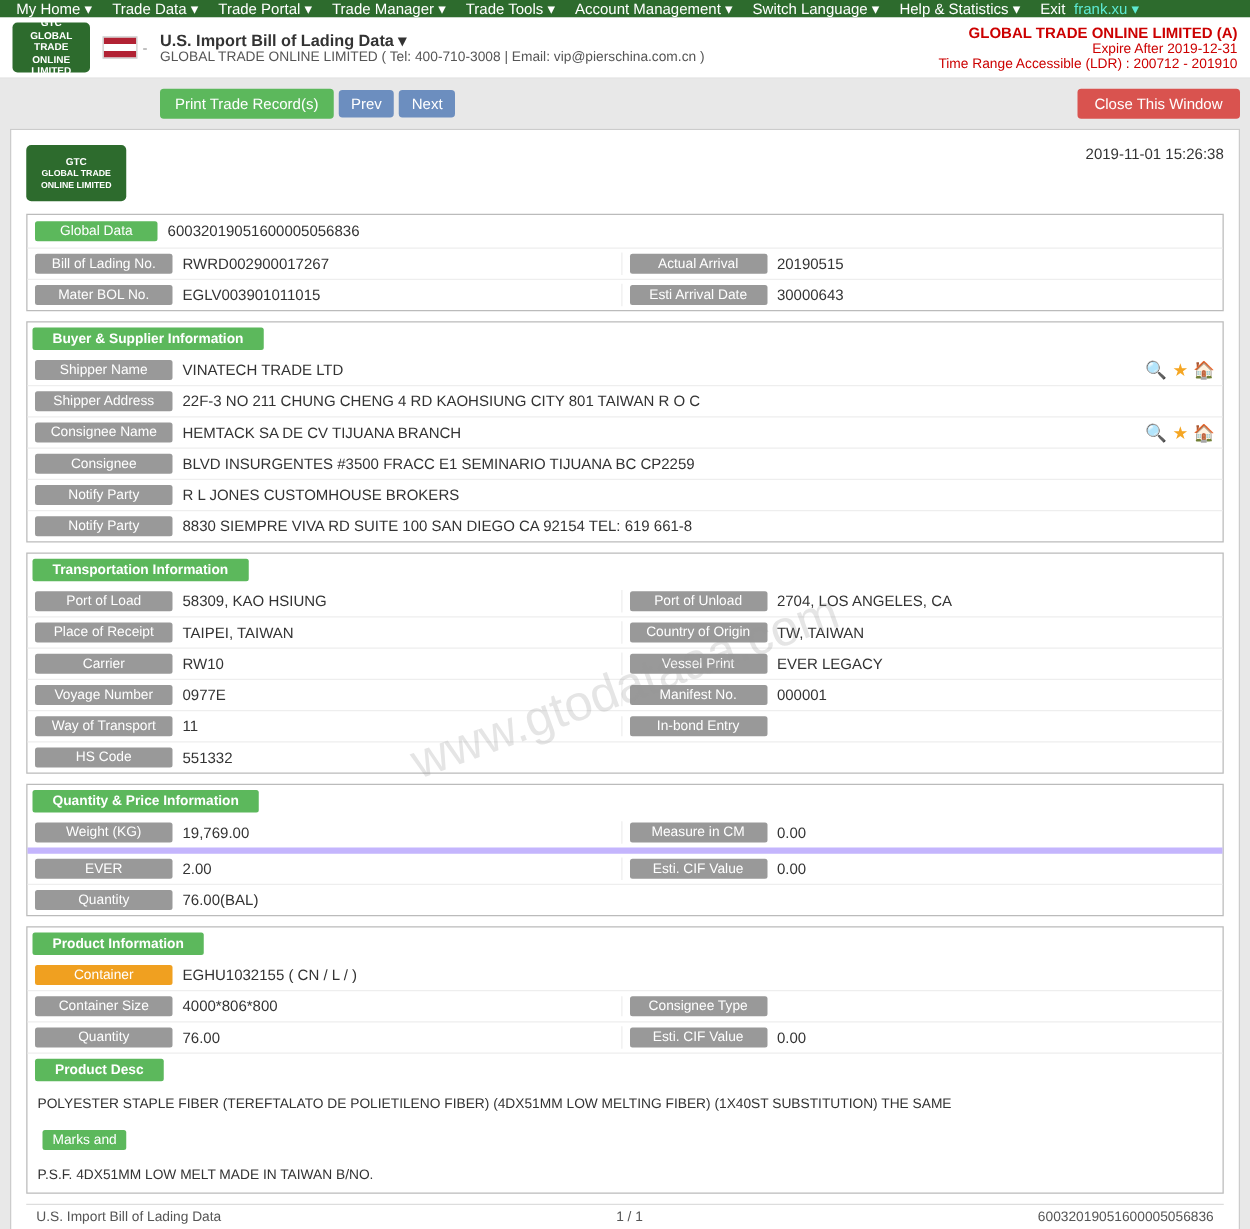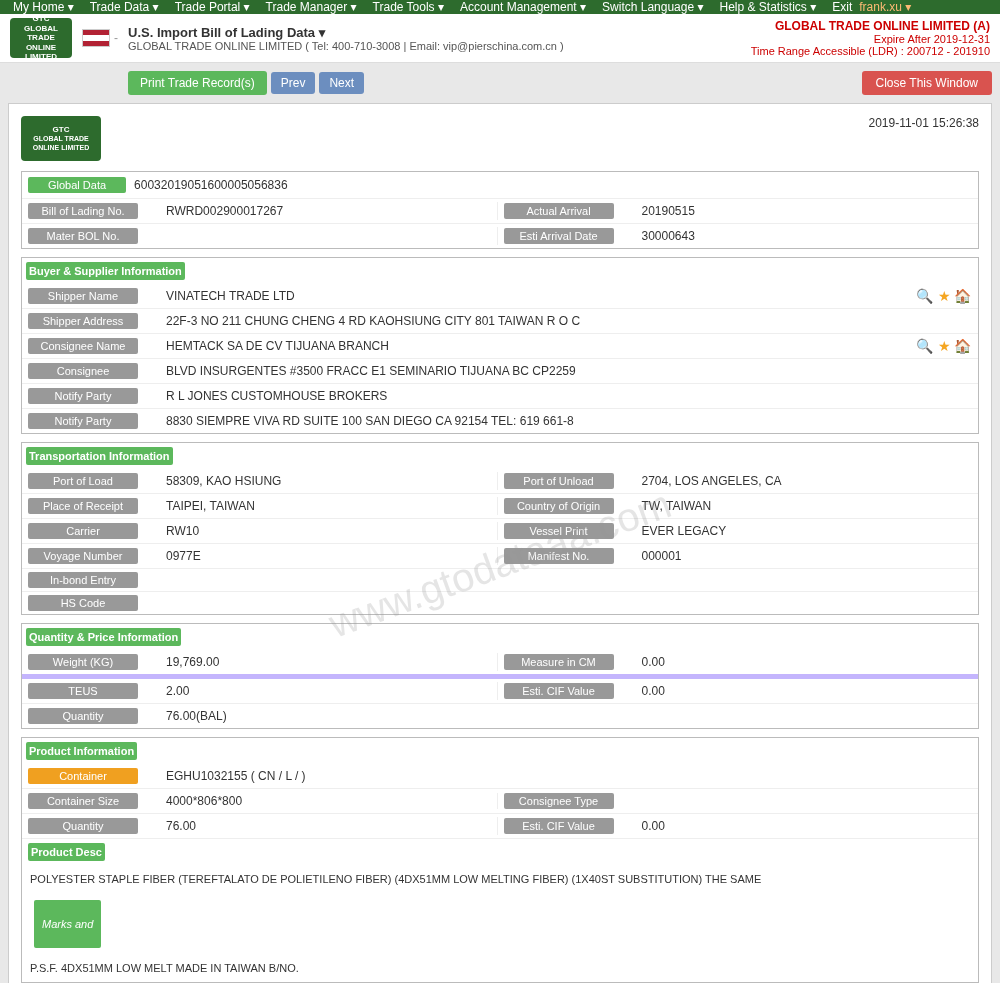--- a/index.html
+++ b/index.html
@@ -2,21 +2,21 @@
 <html><head>
   <meta charset="utf-8">
   <style>
     * { margin: 0; padding: 0; box-sizing: border-box; }
     body { font-family: Arial, sans-serif; font-size: 12px; background: #f0f0f0; width: 1000px; min-height: 983px; overflow-x: hidden; }
 
     
     .top-nav { background: #2d6b2d; color: white; display: flex; align-items: center; padding: 0 6px; height: 14px; font-size: 12px; }
     .top-nav .nav-left { display: flex; gap: 2px; align-items: center; }
     .top-nav .nav-item { color: white; padding: 4px 7px; cursor: pointer; font-size: 12px; white-space: nowrap; }
-    .top-nav .nav-right { color: #fdba74; font-size: 12px; }
+    .top-nav .nav-right { color: #5eead4; font-size: 12px; }
 
     
     .header-bar { background: white; display: flex; align-items: center; justify-content: space-between; padding: 4px 10px; border-bottom: 1px solid #ddd; }
     .header-left { display: flex; align-items: center; gap: 10px; }
     .logo-area { display: flex; align-items: center; gap: 6px; }
     .logo-box { width: 62px; height: 40px; background: #2d6b2d; border-radius: 4px; display: flex; align-items: center; justify-content: center; }
     .logo-text { color: white; font-size: 8px; font-weight: bold; text-align: center; line-height: 1.2; }
     .flag-area { display: flex; align-items: center; gap: 4px; }
     .flag { width: 28px; height: 18px; background: linear-gradient(to bottom, #B22234 33%, white 33%, white 66%, #B22234 66%); border: 1px solid #ccc; }
     .site-info { font-size: 12px; }
@@ -40,49 +40,49 @@
 
     
     .doc-header { display: flex; justify-content: space-between; align-items: flex-start; margin-bottom: 10px; }
     .doc-logo { display: flex; flex-direction: column; align-items: center; }
     .doc-logo-box { width: 80px; height: 45px; background: #2d6b2d; border-radius: 4px; display: flex; align-items: center; justify-content: center; }
     .doc-logo-text { color: white; font-size: 8px; font-weight: bold; text-align: center; }
     .doc-datetime { font-size: 12px; color: #333; text-align: right; }
 
     
     .section-block { border: 1px solid #bbb; margin-bottom: 8px; }
-    .section-title { background: #5cb85c; color: white; font-size: 11px; font-weight: bold; padding: 3px 3px; display: inline-block; margin: 4px 0 4px 4px; border-radius: 2px; }
+    .section-title { background: #5cb85c; color: white; font-size: 11px; font-weight: bold; padding: 3px 16px; display: inline-block; margin: 4px 0 4px 4px; border-radius: 2px; }
 
     
     .field-row { display: flex; align-items: center; padding: 3px 6px; border-bottom: 1px solid #eee; }
     .field-row:last-child { border-bottom: none; }
     .field-label { background: #999; color: white; font-size: 11px; padding: 2px 6px; border-radius: 2px; min-width: 110px; text-align: center; white-space: nowrap; flex-shrink: 0; }
     .field-label.orange { background: #f0a020; }
-    .field-value { font-size: 12px; color: #333; padding: 2px 8px; flex: 1; margin-left: 20px; }
+    .field-value { font-size: 12px; color: #333; padding: 2px 8px; flex: 1; }
     .field-icons { display: flex; gap: 4px; margin-left: auto; }
     .icon-search { color: #999; font-size: 14px; cursor: pointer; }
     .icon-star { color: #f5a623; font-size: 14px; cursor: pointer; }
     .icon-home { color: #5cb85c; font-size: 14px; cursor: pointer; }
 
     
     .field-row-2col { display: flex; align-items: center; padding: 3px 6px; border-bottom: 1px solid #eee; }
     .field-row-2col:last-child { border-bottom: none; }
     .field-col { display: flex; align-items: center; flex: 1; }
     .field-col + .field-col { border-left: 1px solid #eee; padding-left: 6px; }
 
     
     .global-data-row { display: flex; align-items: center; padding: 4px 6px; border-bottom: 1px solid #eee; }
     .global-data-label { background: #5cb85c; color: white; font-size: 11px; padding: 2px 20px; border-radius: 2px; min-width: 90px; text-align: center; }
     .global-data-value { font-size: 12px; color: #333; padding: 2px 8px; }
 
     
     .product-desc-box { padding: 6px 8px; font-size: 11px; color: #333; line-height: 1.5; }
 
     
-    .marks-label { background: #5cb85c; color: white; font-size: 11px; padding: 18px 8px; border-radius: 2px; display: inline-block; margin: 4px 0 4px 6px; font-style: italic; }
+    .marks-label { background: #5cb85c; color: white; font-size: 11px; padding: 2px 8px; border-radius: 2px; display: inline-block; margin: 4px 0 4px 6px; }
 
     
     .doc-footer { display: flex; justify-content: space-between; align-items: center; padding: 4px 8px; border-top: 1px solid #ddd; font-size: 11px; color: #555; margin-top: 4px; }
 
     .watermark { position: absolute; top: 50%; left: 50%; transform: translate(-50%, -50%) rotate(-20deg); font-size: 40px; color: rgba(150,150,150,0.25); pointer-events: none; white-space: nowrap; z-index: 10; }
 
     .section-inner { position: relative; }
   </style>
 </head>
 <body>
@@ -165,20 +165,21 @@
         </div>
         <div class="field-col">
           <span class="field-label">Actual Arrival</span>
           <span class="field-value">20190515</span>
         </div>
       </div>
 
       <div class="field-row-2col">
         <div class="field-col">
           <span class="field-label">Mater BOL No.</span>
+          <span class="field-value">EGLV003901011015</span>
         </div>
         <div class="field-col">
           <span class="field-label">Esti Arrival Date</span>
           <span class="field-value">30000643</span>
         </div>
       </div>
     </div>
 
     <div class="section-block">
       <span class="section-title">Buyer &amp; Supplier Information</span>
@@ -255,44 +256,49 @@
           <span class="field-label">Voyage Number</span>
           <span class="field-value">0977E</span>
         </div>
         <div class="field-col">
           <span class="field-label">Manifest No.</span>
           <span class="field-value">000001</span>
         </div>
       </div>
       <div class="field-row-2col" style="padding:3px 6px; border-bottom:1px solid #eee;">
         <div class="field-col">
+          <span class="field-label">Way of Transport</span>
+          <span class="field-value">11</span>
+        </div>
+        <div class="field-col">
           <span class="field-label">In-bond Entry</span>
           <span class="field-value"></span>
         </div>
       </div>
       <div class="field-row">
         <span class="field-label">HS Code</span>
+        <span class="field-value">551332</span>
       </div>
     </div>
 
     <div class="section-block">
       <span class="section-title">Quantity &amp; Price Information</span>
       <div class="field-row-2col" style="padding:3px 6px; border-bottom:5px solid #c4b5fd;">
         <div class="field-col">
           <span class="field-label">Weight (KG)</span>
           <span class="field-value">19,769.00</span>
         </div>
         <div class="field-col">
           <span class="field-label">Measure in CM</span>
           <span class="field-value">0.00</span>
         </div>
       </div>
       <div class="field-row-2col" style="padding:3px 6px; border-bottom:1px solid #eee;">
         <div class="field-col">
-          <span class="field-label">TEUS</span>
+          <span class="field-label">EVER</span>
           <span class="field-value">2.00</span>
         </div>
         <div class="field-col">
           <span class="field-label">Esti. CIF Value</span>
           <span class="field-value">0.00</span>
         </div>
       </div>
       <div class="field-row">
         <span class="field-label">Quantity</span>
         <span class="field-value">76.00(BAL)</span>

